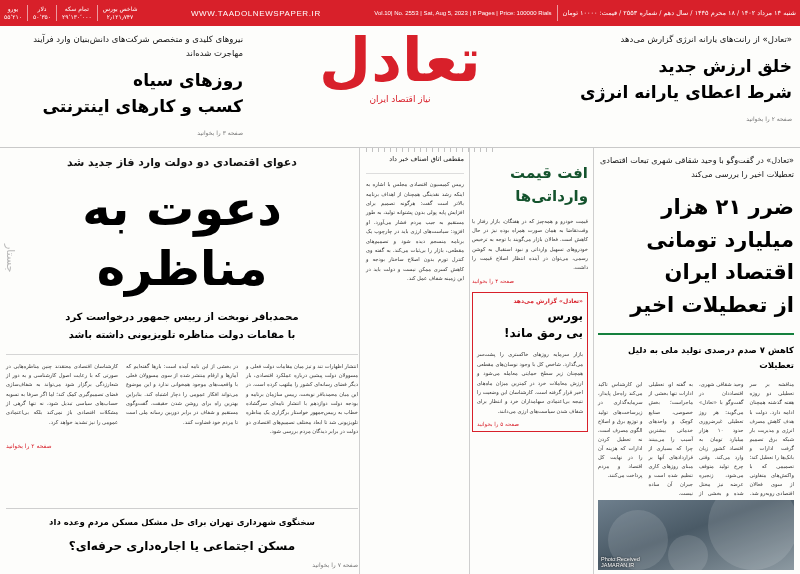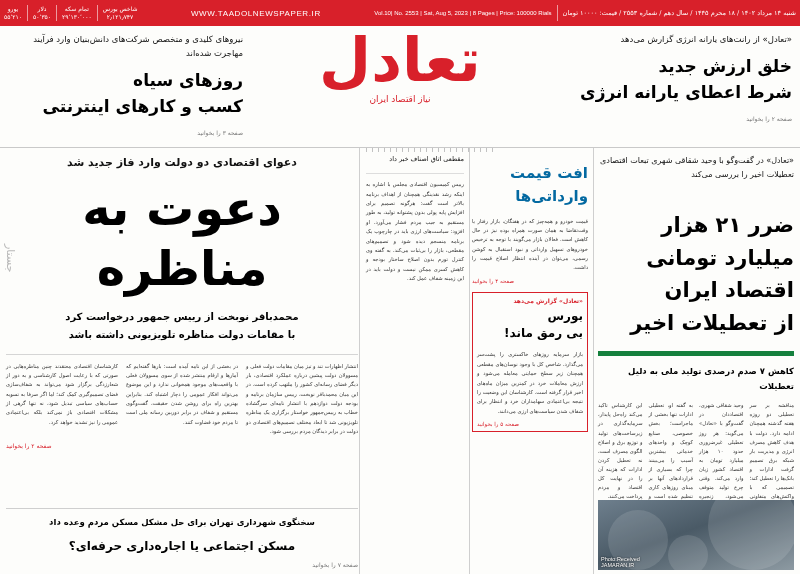--- a/index.html
+++ b/index.html
@@ -151,29 +151,29 @@
   }
   .lead-kicker {
     font-size: 8px;
     line-height: 1.7;
     color: #111;
   }
   .lead-head {
     font-size: 21px;
     font-weight: bold;
     line-height: 1.55;
-    margin-top: 28px;
+    margin-top: 10px;
     color: #000;
   }
   .lead-sub {
     font-size: 8.5px;
     font-weight: bold;
     line-height: 1.7;
     margin-top: 12px;
-    border-top: 5px solid #15803d;
+    border-top: 2px solid #15803d;
     padding-top: 8px;
   }
   .body-cols {
     margin-top: 8px;
     display: flex;
     gap: 6px;
     direction: rtl;
   }
   .bodycol {
     flex: 1;
@@ -221,21 +221,21 @@
     line-height: 1.7;
     color: #111;
     border-bottom: 1px solid #ddd;
     padding-bottom: 6px;
   }
   .c2-head {
     font-size: 15px;
     font-weight: bold;
     line-height: 1.55;
     margin-top: 8px;
-    color: #0369a1;
+    color: #14532d;
   }
   .c2-note {
     font-size: 5.2px;
     line-height: 1.8;
     text-align: justify;
     margin-top: 8px;
     color: #333;
   }
   .redbox {
     margin-top: 8px;

